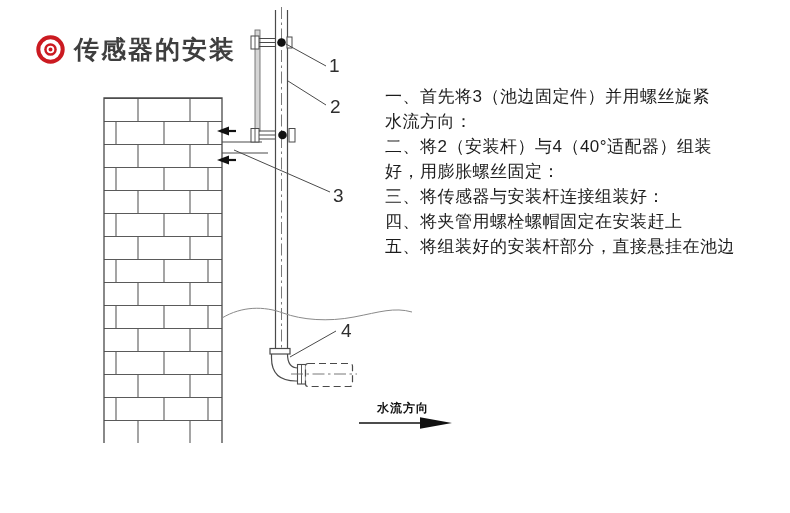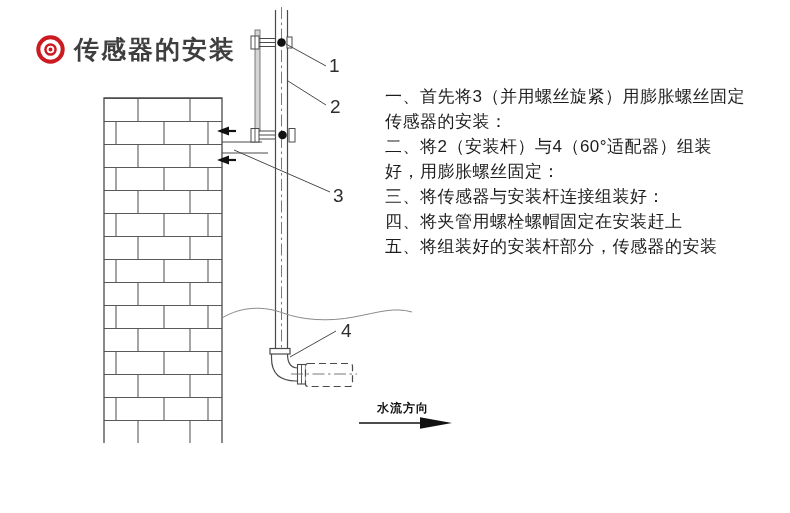--- a/index.html
+++ b/index.html
@@ -30,27 +30,27 @@
   <div class="title-row">
     <svg width="29" height="29" viewBox="0 0 29 29">
       <circle cx="14.5" cy="14.5" r="12.2" fill="none" stroke="#cb1a21" stroke-width="4"></circle>
       <circle cx="14.5" cy="14.5" r="6.3" fill="#cb1a21"></circle>
       <circle cx="14.5" cy="14.5" r="2.9" fill="none" stroke="#ffffff" stroke-width="1.8"></circle>
     </svg>
     <span class="ttl">传感器的安装</span>
   </div>
 
   <div class="instructions">
-    <div class="line">一、首先将3（并用螺丝旋紧）用膨胀螺丝固定</div>
-    <div class="line">传感器的安装：</div>
-    <div class="line">二、将2（安装杆）与4（60°适配器）组装</div>
+    <div class="line">一、首先将3（池边固定件）并用螺丝旋紧</div>
+    <div class="line">水流方向：</div>
+    <div class="line">二、将2（安装杆）与4（40°适配器）组装</div>
     <div class="line">好，用膨胀螺丝固定：</div>
     <div class="line">三、将传感器与安装杆连接组装好：</div>
     <div class="line">四、将夹管用螺栓螺帽固定在安装赶上</div>
-    <div class="line">五、将组装好的安装杆部分，传感器的安装</div>
+    <div class="line">五、将组装好的安装杆部分，直接悬挂在池边</div>
   </div>
 
   <svg class="diagram" width="790" height="513" viewBox="0 0 790 513">
     <defs>
       <pattern id="brick" patternUnits="userSpaceOnUse" x="104" y="98" width="118" height="46">
         <path d="M0,0.5 H118 M0,23.5 H118 M34,0 V23.5 M86,0 V23.5 M12,23.5 V46 M60,23.5 V46 M104,23.5 V46" fill="none" stroke="#5a5a5a" stroke-width="1.1"></path>
       </pattern>
     </defs>
 
     <g>

